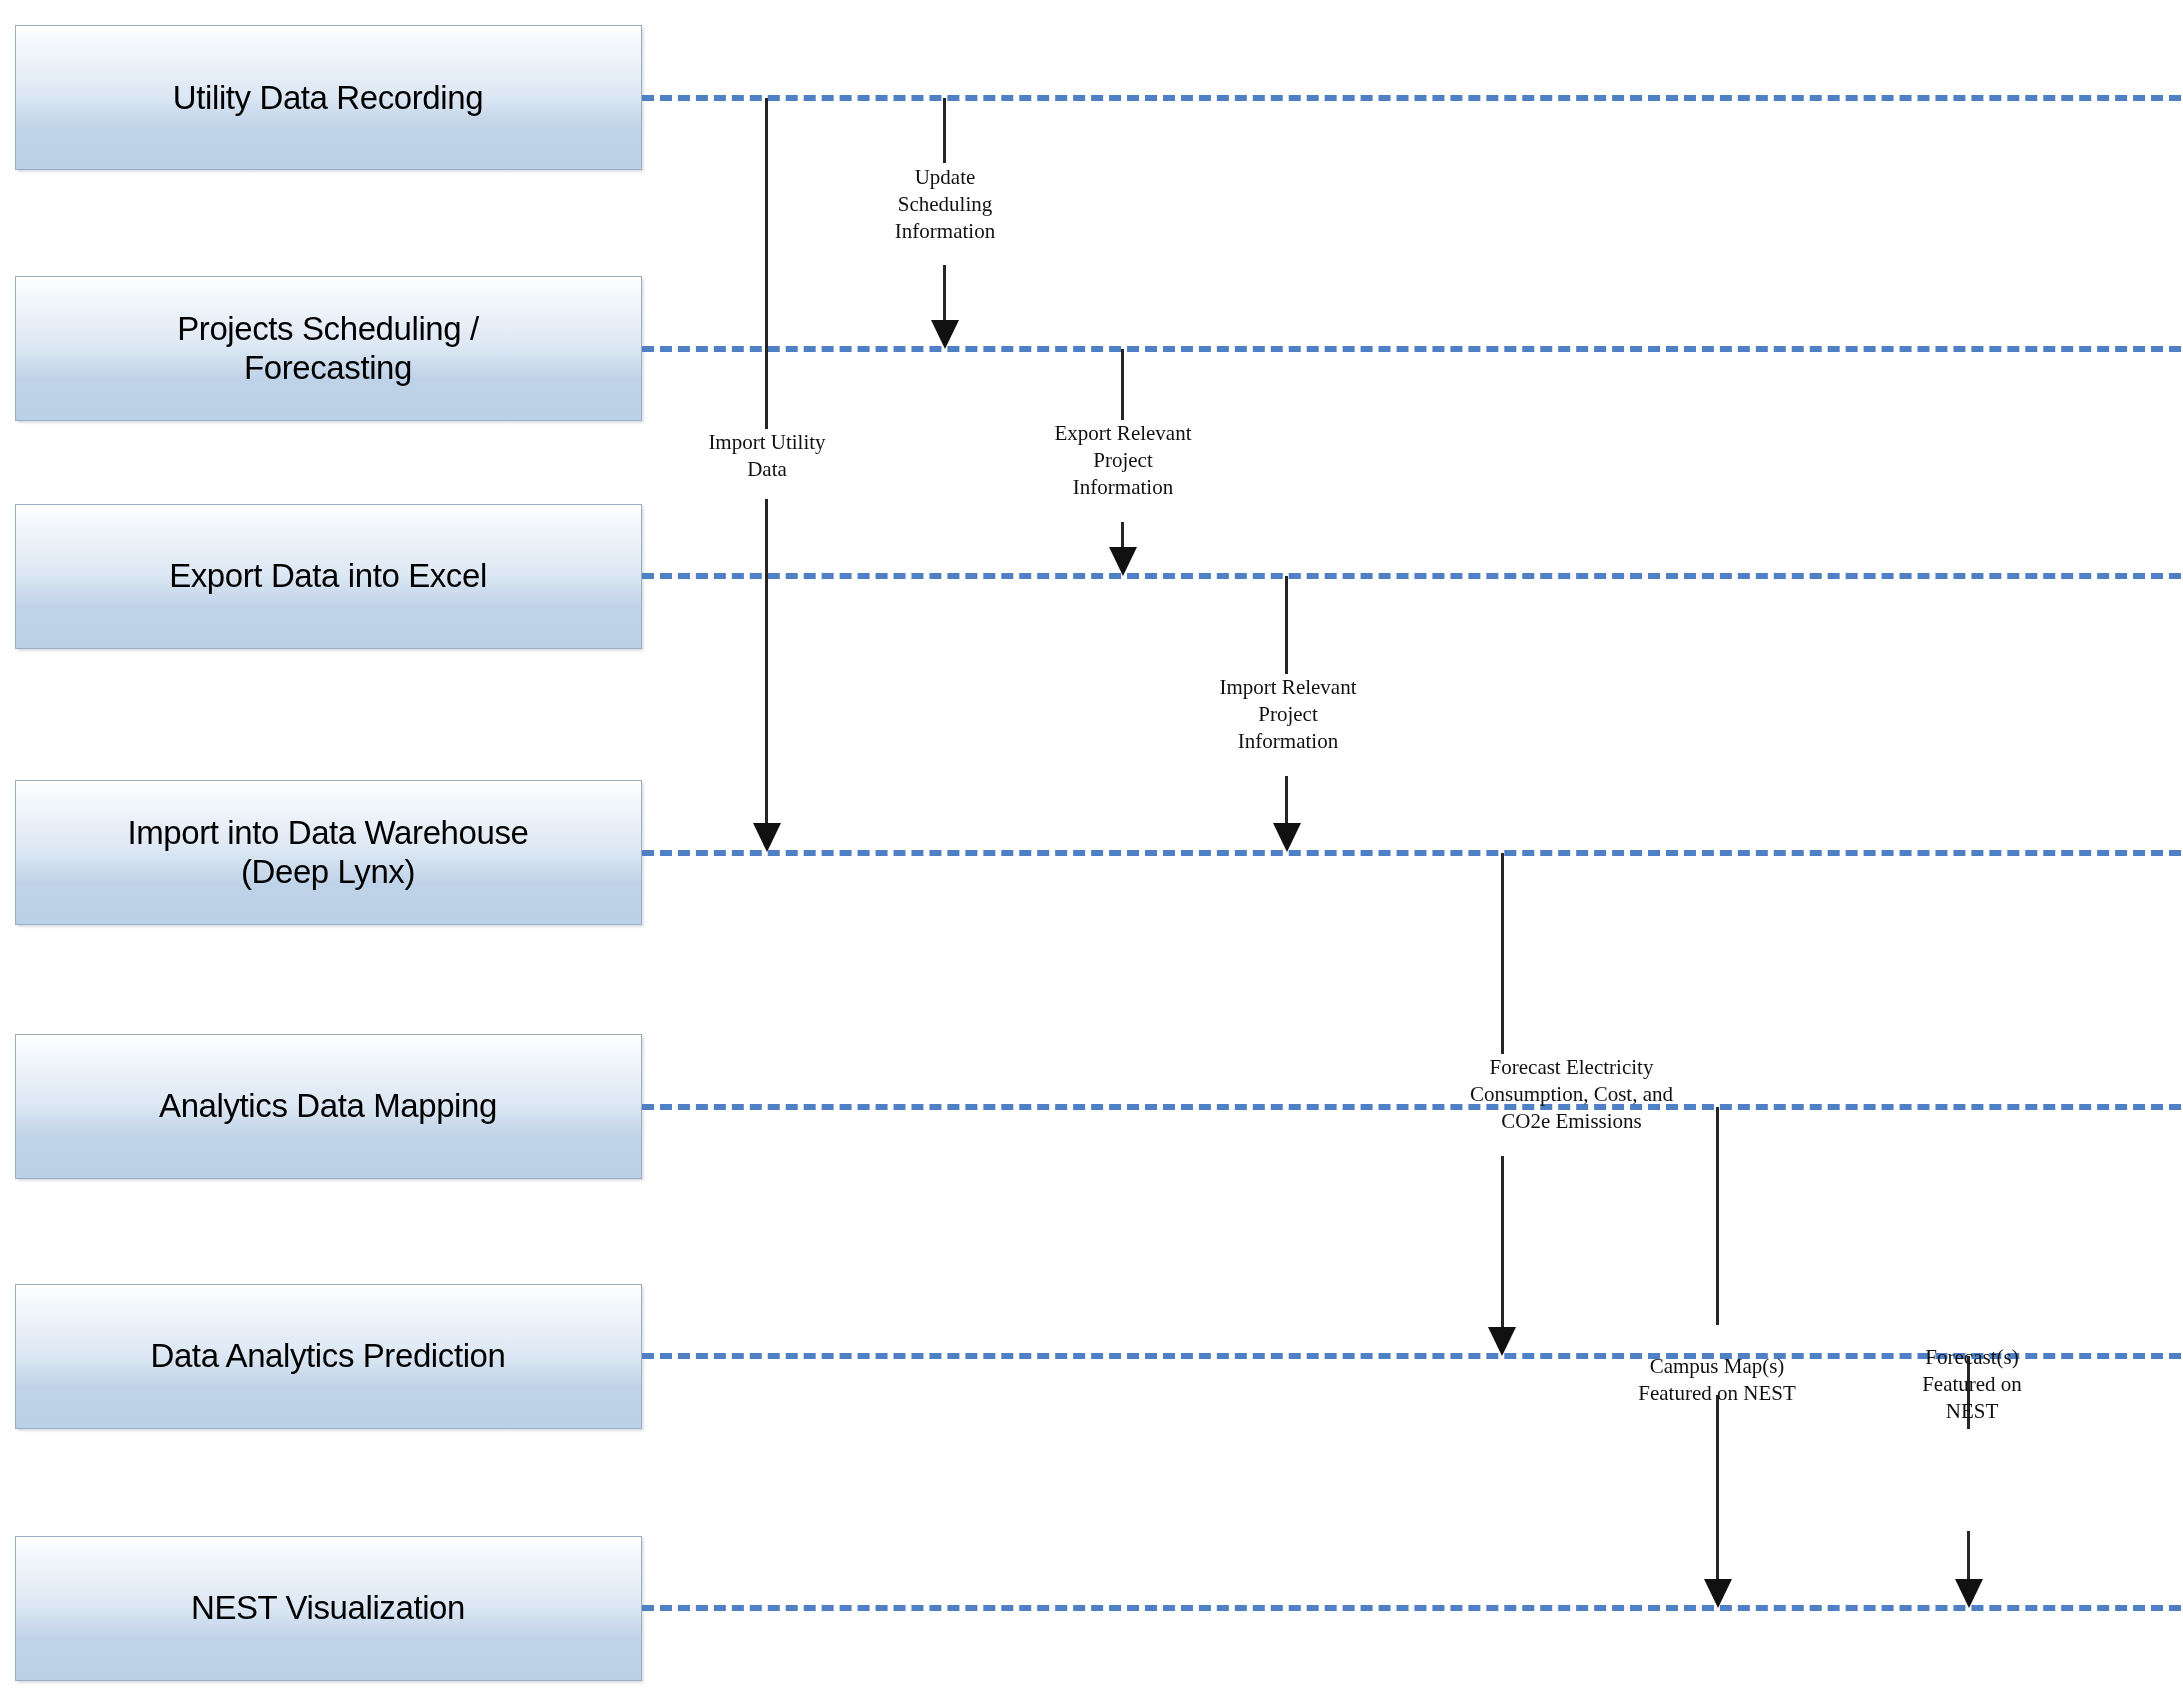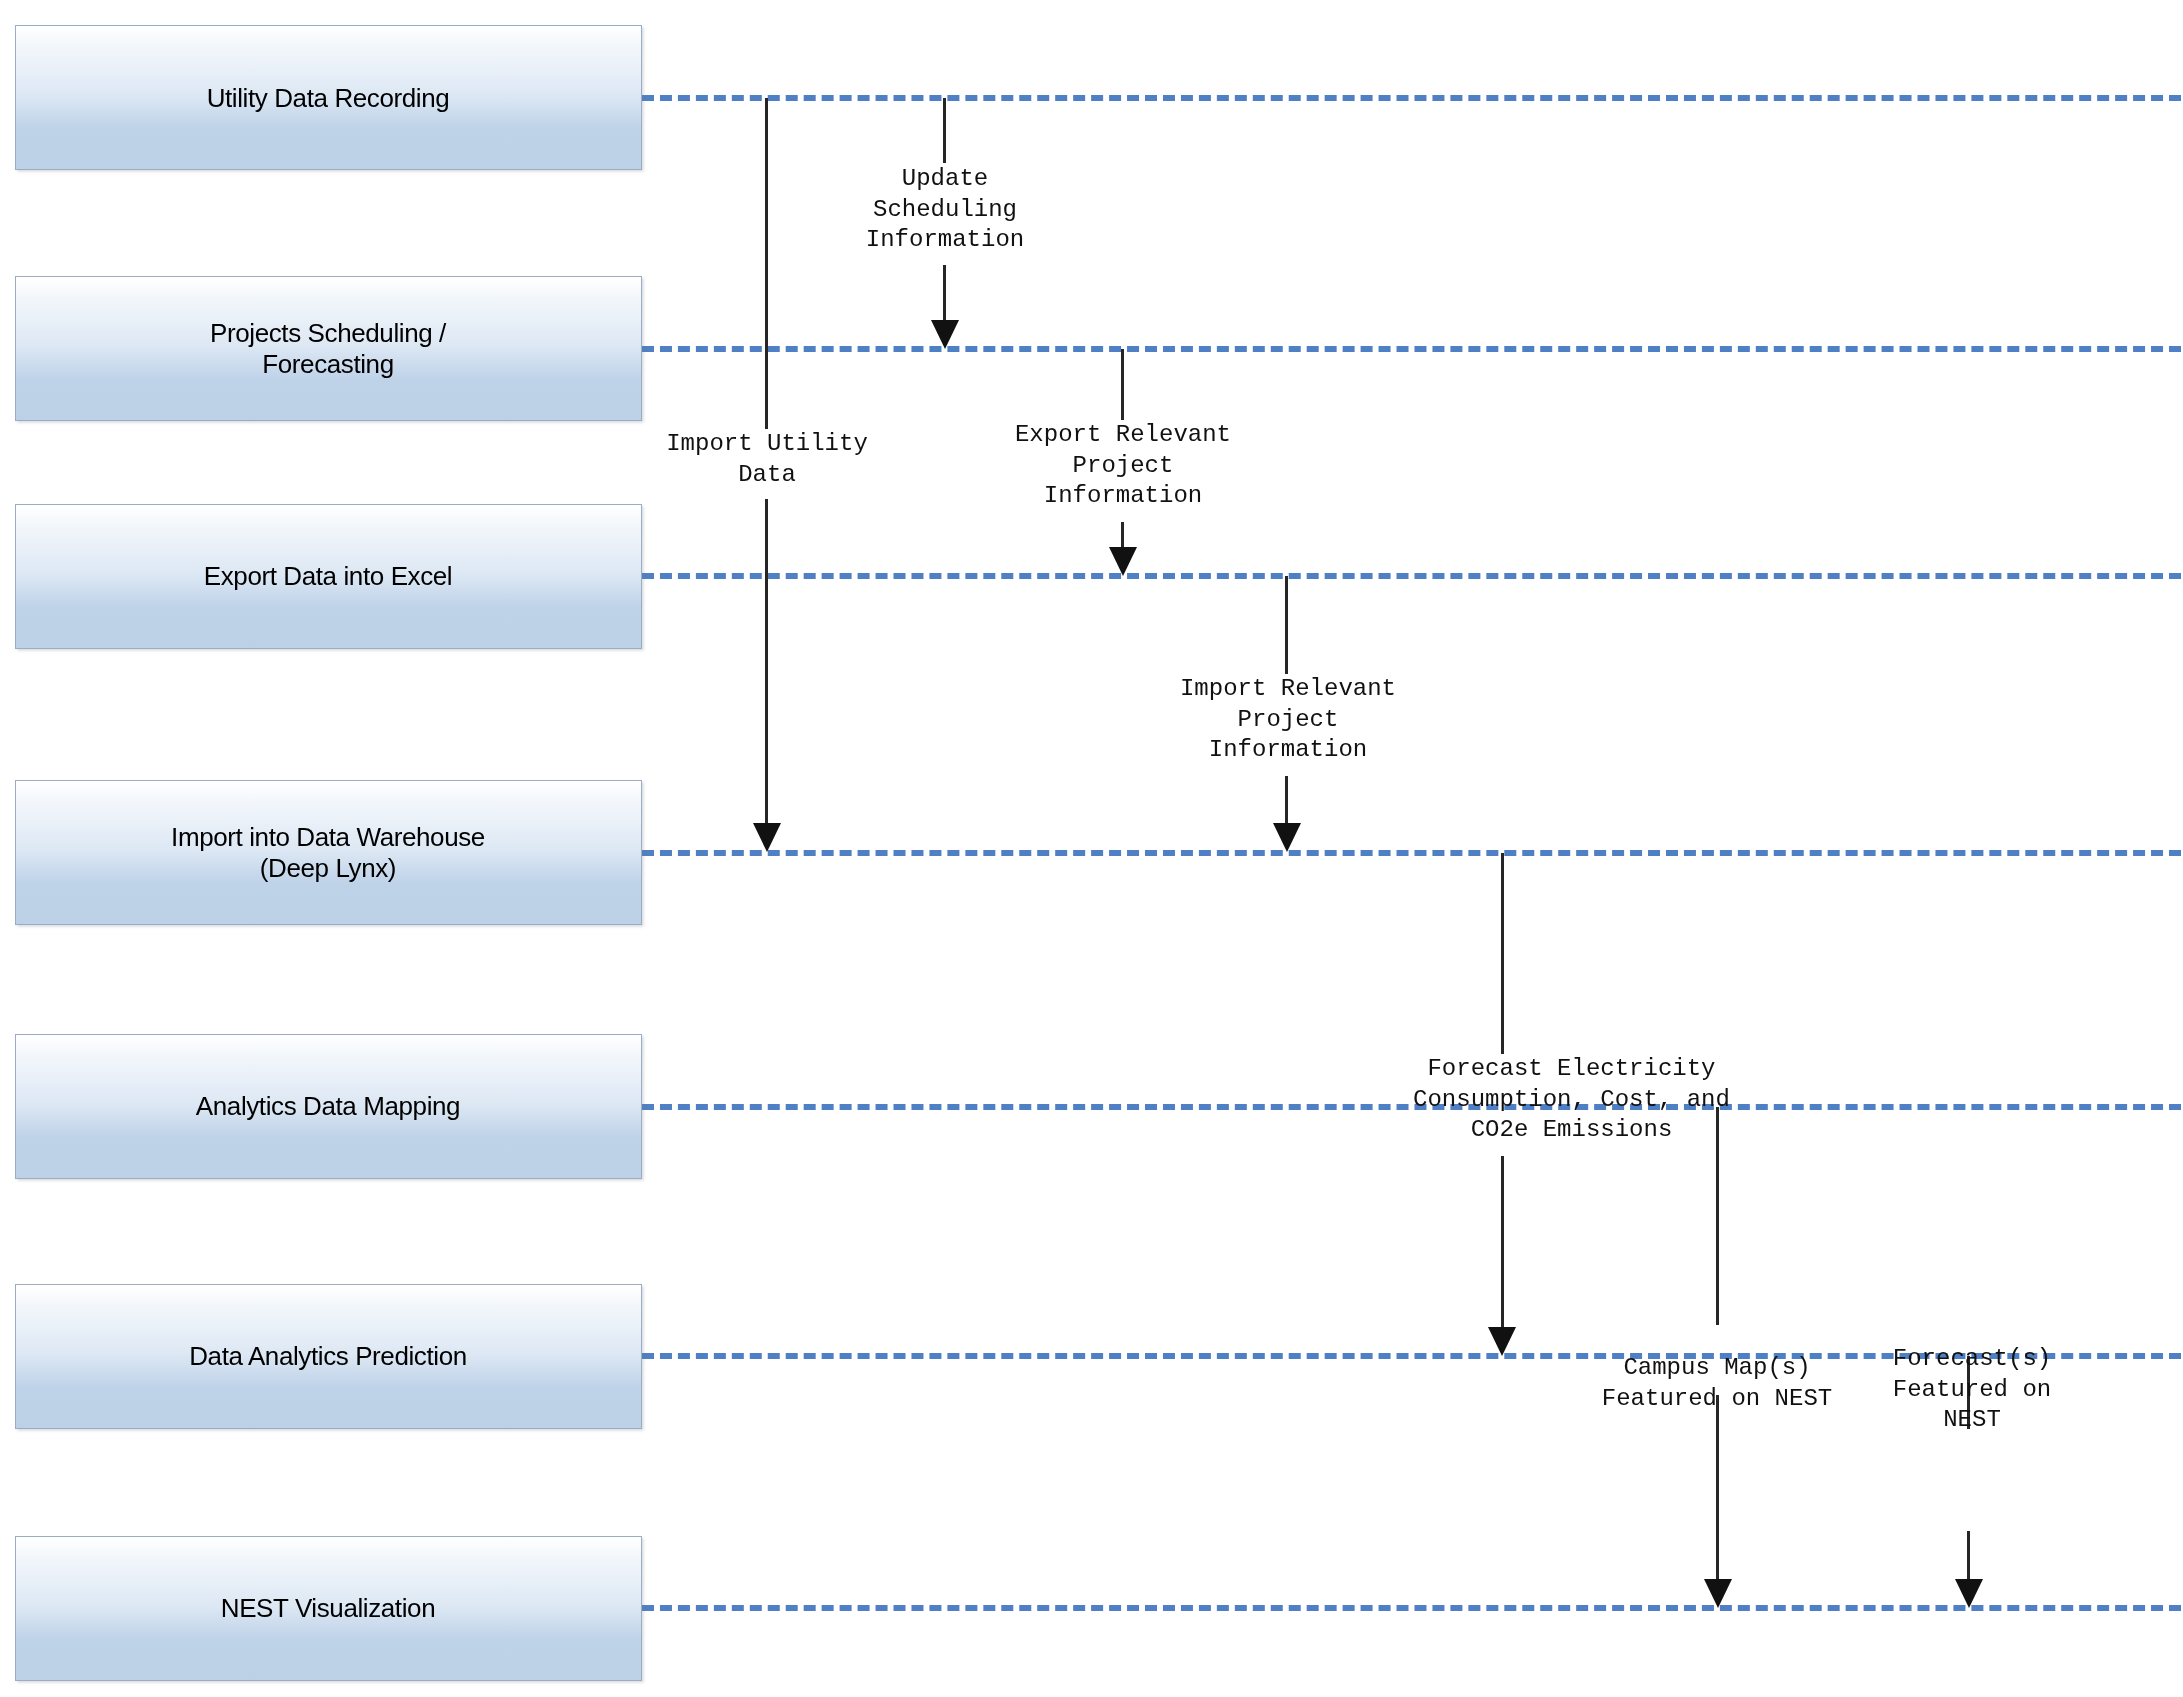--- a/index.html
+++ b/index.html
@@ -13,21 +13,21 @@
     width:627px;
     height:145px;
     box-sizing:border-box;
     border:1.5px solid #9aadc4;
     background:linear-gradient(to bottom,#ffffff 0%,#f3f7fb 14%,#dde8f4 48%,#bed2e8 72%,#bcd0e6 100%);
     box-shadow:2.2px 2.2px 2.9px rgba(120,130,145,0.35);
     display:flex;align-items:center;justify-content:center;
     text-align:center;
   }
   .lane-label{
-    font-size:26px;
+    font-size:33px;
     color:#000000;
     line-height:1.16;
     letter-spacing:-0.4px;
     font-family:"Liberation Sans",sans-serif;
     padding:0 10.2px;
   }
 
   
   .lane-line{
     position:absolute;
@@ -45,25 +45,25 @@
   .conn-head{
     position:absolute;
     width:0;height:0;
     border-left:14px solid transparent;
     border-right:14px solid transparent;
     border-top:29px solid #111111;
   }
   .conn-label{
     position:absolute;
     text-align:center;
-    font-size:24px;
+    font-size:21px;
     line-height:1.28;
     color:#111111;
     white-space:pre-line;
-    font-family:Liberation Mono, monospace;
+    font-family:Liberation Serif, serif;
   }
 </style>
 </head>
 <body>
 
 <div id="stage">
   <div id="lane-lines">
       <div class="lane-line" style="left: 642px; width: 1539px; top: 95px; border-top-color: rgb(79, 127, 196);"></div>
       <div class="lane-line" style="left: 642px; width: 1539px; top: 346px; border-top-color: rgb(79, 127, 196);"></div>
       <div class="lane-line" style="left: 642px; width: 1539px; top: 573px; border-top-color: rgb(79, 127, 196);"></div>

